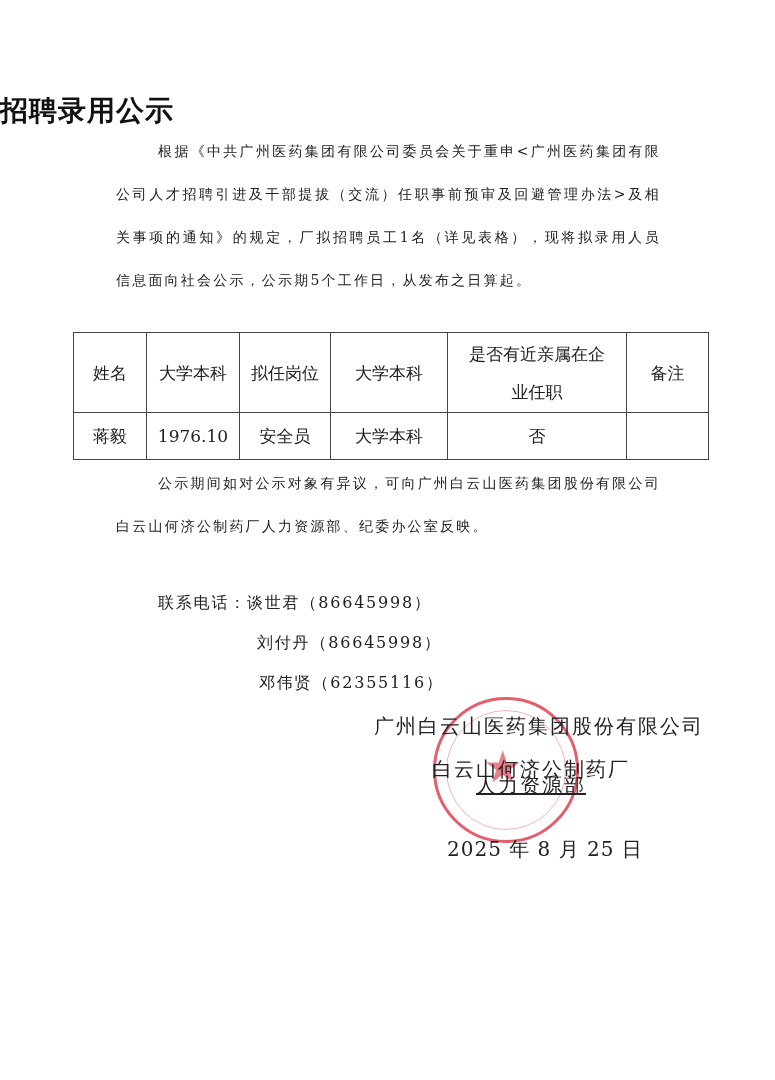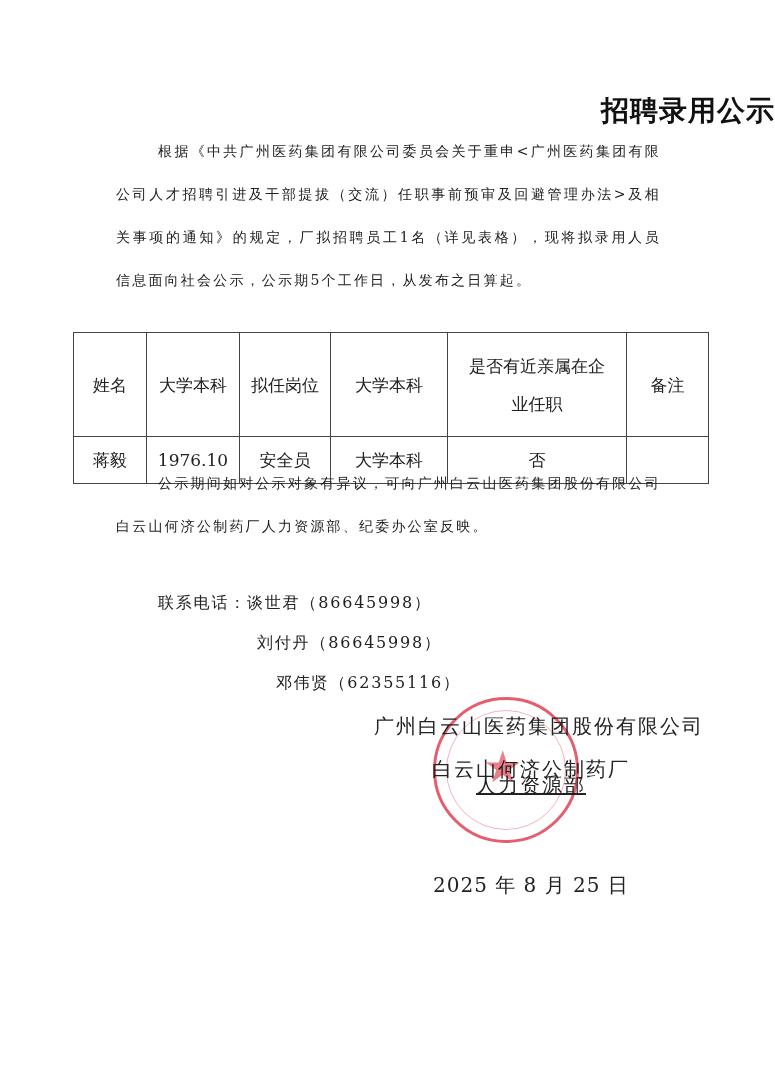--- a/index.html
+++ b/index.html
@@ -1,40 +1,40 @@
 <!DOCTYPE html>
 <html><head>
 <meta charset="utf-8">
 <style>
   html, body { margin:0; padding:0; background:#ffffff; }
   body { width:775px; height:1080px; position:relative; overflow:hidden;
          font-family:"DejaVu Serif","Liberation Serif",serif; color:#222; }
-  .title { position:absolute; left:0; width:775px; top:92px; text-align:right;
+  .title { position:absolute; left:0; width:775px; top:92px; text-align:left;
            font-family:"DejaVu Sans","Liberation Sans",sans-serif; font-weight:bold;
            font-size:28px; color:#111; letter-spacing:1px; }
   .para { position:absolute; left:116px; width:545px; font-size:14px;
           line-height:43px; letter-spacing:2.2px; text-align:justify; }
   .para1 { top:130px; }
   .para2 { top:462px; }
   .indent { display:inline-block; width:42px; }
   table.info { position:absolute; left:73px; top:332px; width:636px;
                border-collapse:collapse; font-size:17px; }
   table.info td { border:1.3px solid #444; text-align:center; vertical-align:middle;
                   padding:0; }
   table.info tr.hdr td { height:79px; line-height:38px; }
   table.info tr.row td { height:46px;margin-top:40px; }
   .contact { position:absolute; left:158px; font-size:16px; letter-spacing:1.8px; }
   .c1 { top:593px; }
   .c2 { top:633px; left:257px; }
-  .c3 { top:673px; left:276px; }
+  .c3 { top:673px; left:259px; }
   .sig { position:absolute; font-size:20px; letter-spacing:2px; }
   .s1 { top:713px; left:346px;margin-left:28px; }
   .s2 { top:756px; left:432px; }
   .s3 { top:772px; left:476px;text-decoration:underline; }
-  .s4 { top:836px; left:433px; letter-spacing:1px;margin-top:36px; }
+  .s4 { top:836px; left:447px; letter-spacing:1px; }
   .seal { position:absolute; left:433px; top:697px; width:146px; height:146px;
           border:3px solid rgba(220,40,60,0.75); border-radius:50%; box-sizing:border-box; }
   .seal .inner { position:absolute; left:10px; top:10px; right:10px; bottom:10px;
                  border:1px solid rgba(220,40,60,0.35); border-radius:50%; }
   .seal .star { position:absolute; left:47px; top:45px; font-size:44px;
                 color:rgba(220,40,60,0.6); line-height:1; }
 </style>
 </head>
 <body>
 
@@ -42,21 +42,21 @@
 
 <div class="para para1"><span class="indent"></span><span>根据《中共广州医药集团有限公司委员会关于重申&lt;广州医药集团有限公司人才招聘引进及干部提拔（交流）任职事前预审及回避管理办法&gt;及相关事项的通知》的规定，厂拟招聘员工1名（详见表格），现将拟录用人员信息面向社会公示，公示期5个工作日，从发布之日算起。</span></div>
 
 <table class="info">
   <tbody>
       <tr class="hdr">
     <td style="width:72px">姓名</td>
     <td style="width:92px">大学本科</td>
     <td style="width:90px">拟任岗位</td>
     <td style="width:116px">大学本科</td>
-    <td style="width:150px;padding:12px 14px">是否有近亲属在企业任职</td>
+    <td style="width:150px;padding:0 14px">是否有近亲属在企业任职</td>
     <td>备注</td>
   </tr>
   <tr class="row">
     <td>蒋毅</td>
     <td>1976.10</td>
     <td>安全员</td>
     <td>大学本科</td>
     <td>否</td>
     <td></td>
   </tr>

